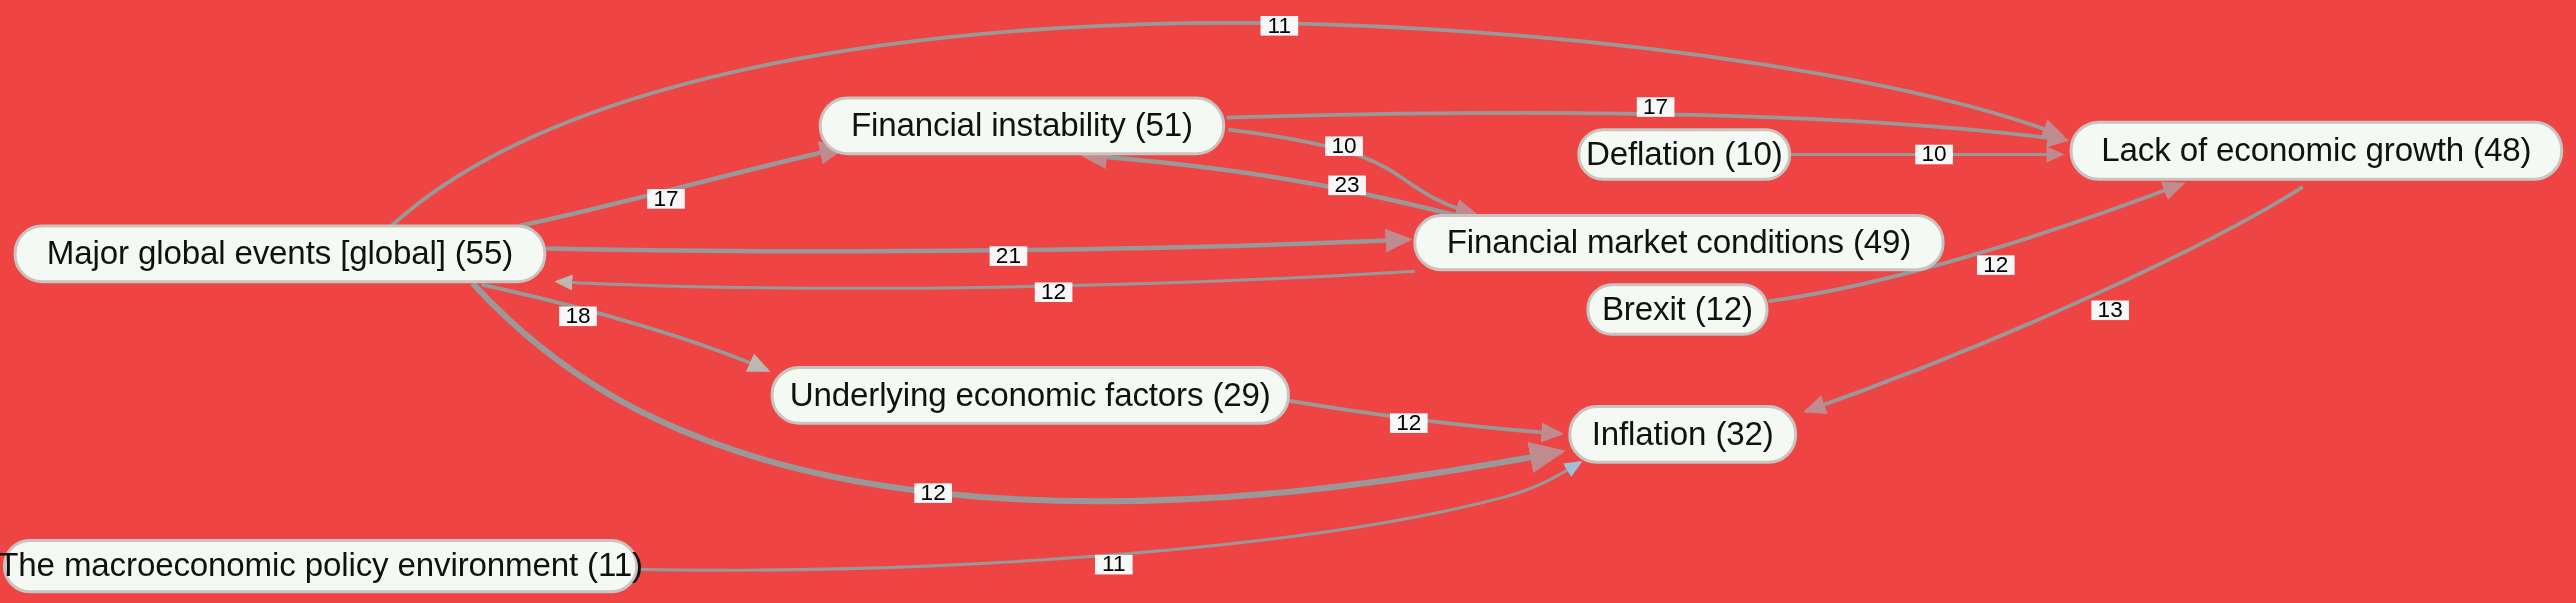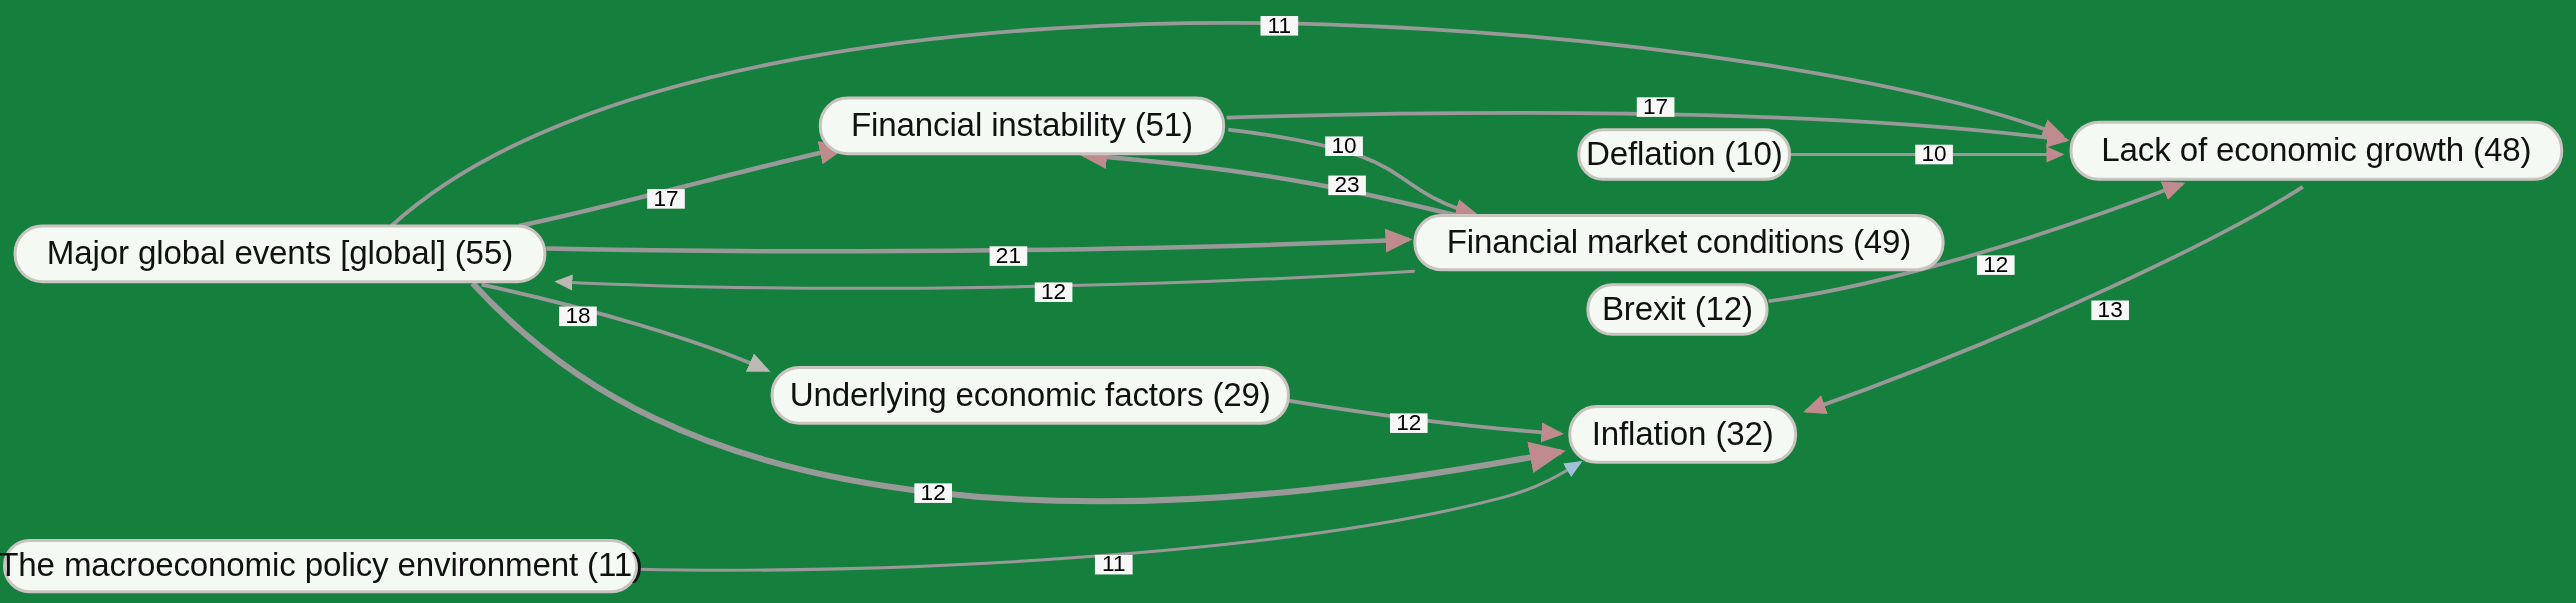--- a/index.html
+++ b/index.html
@@ -4,21 +4,21 @@
 <style>
   html, body {
     margin: 0;
     padding: 0;
     background: #ffffff;
   }
   #canvas-wrap {
     position: relative;
     width: 2576px;
     height: 604px;
-    background: #15803d;
+    background: #ef4444;
     overflow: hidden;
     font-family: "Liberation Sans", sans-serif;
   }
   svg#graph {
     position: absolute;
     inset: 0;
     width: 2576px;
     height: 604px;
     display: block;
   }

